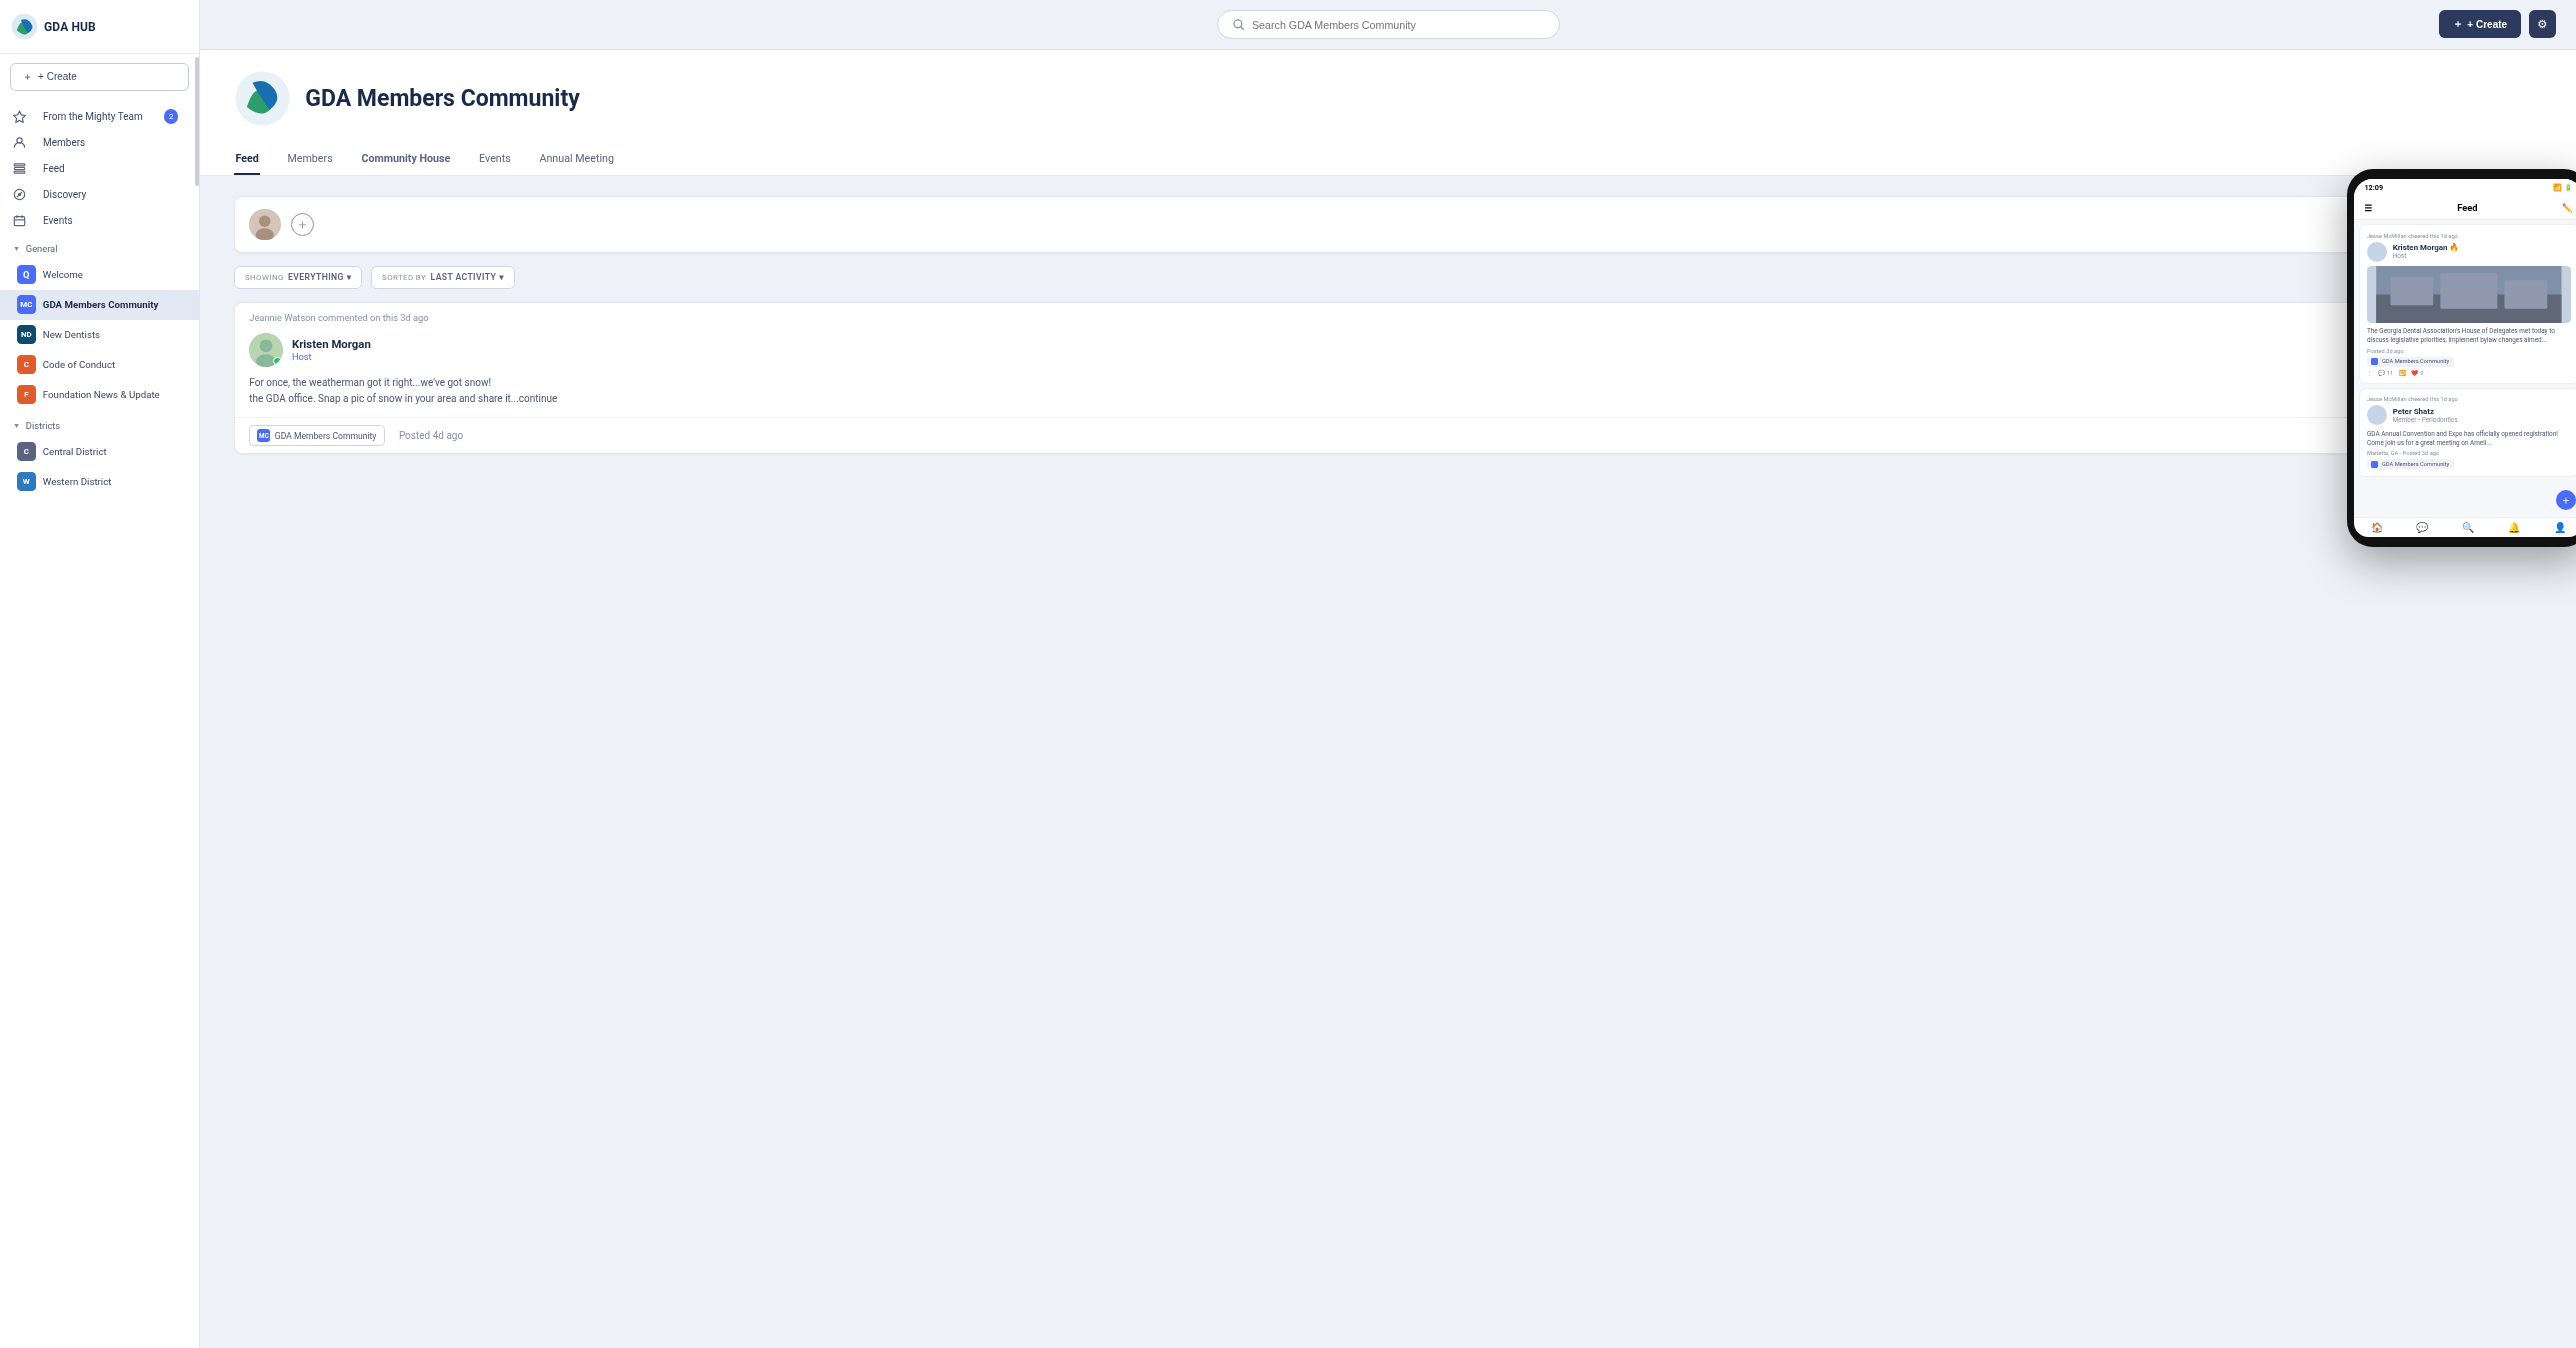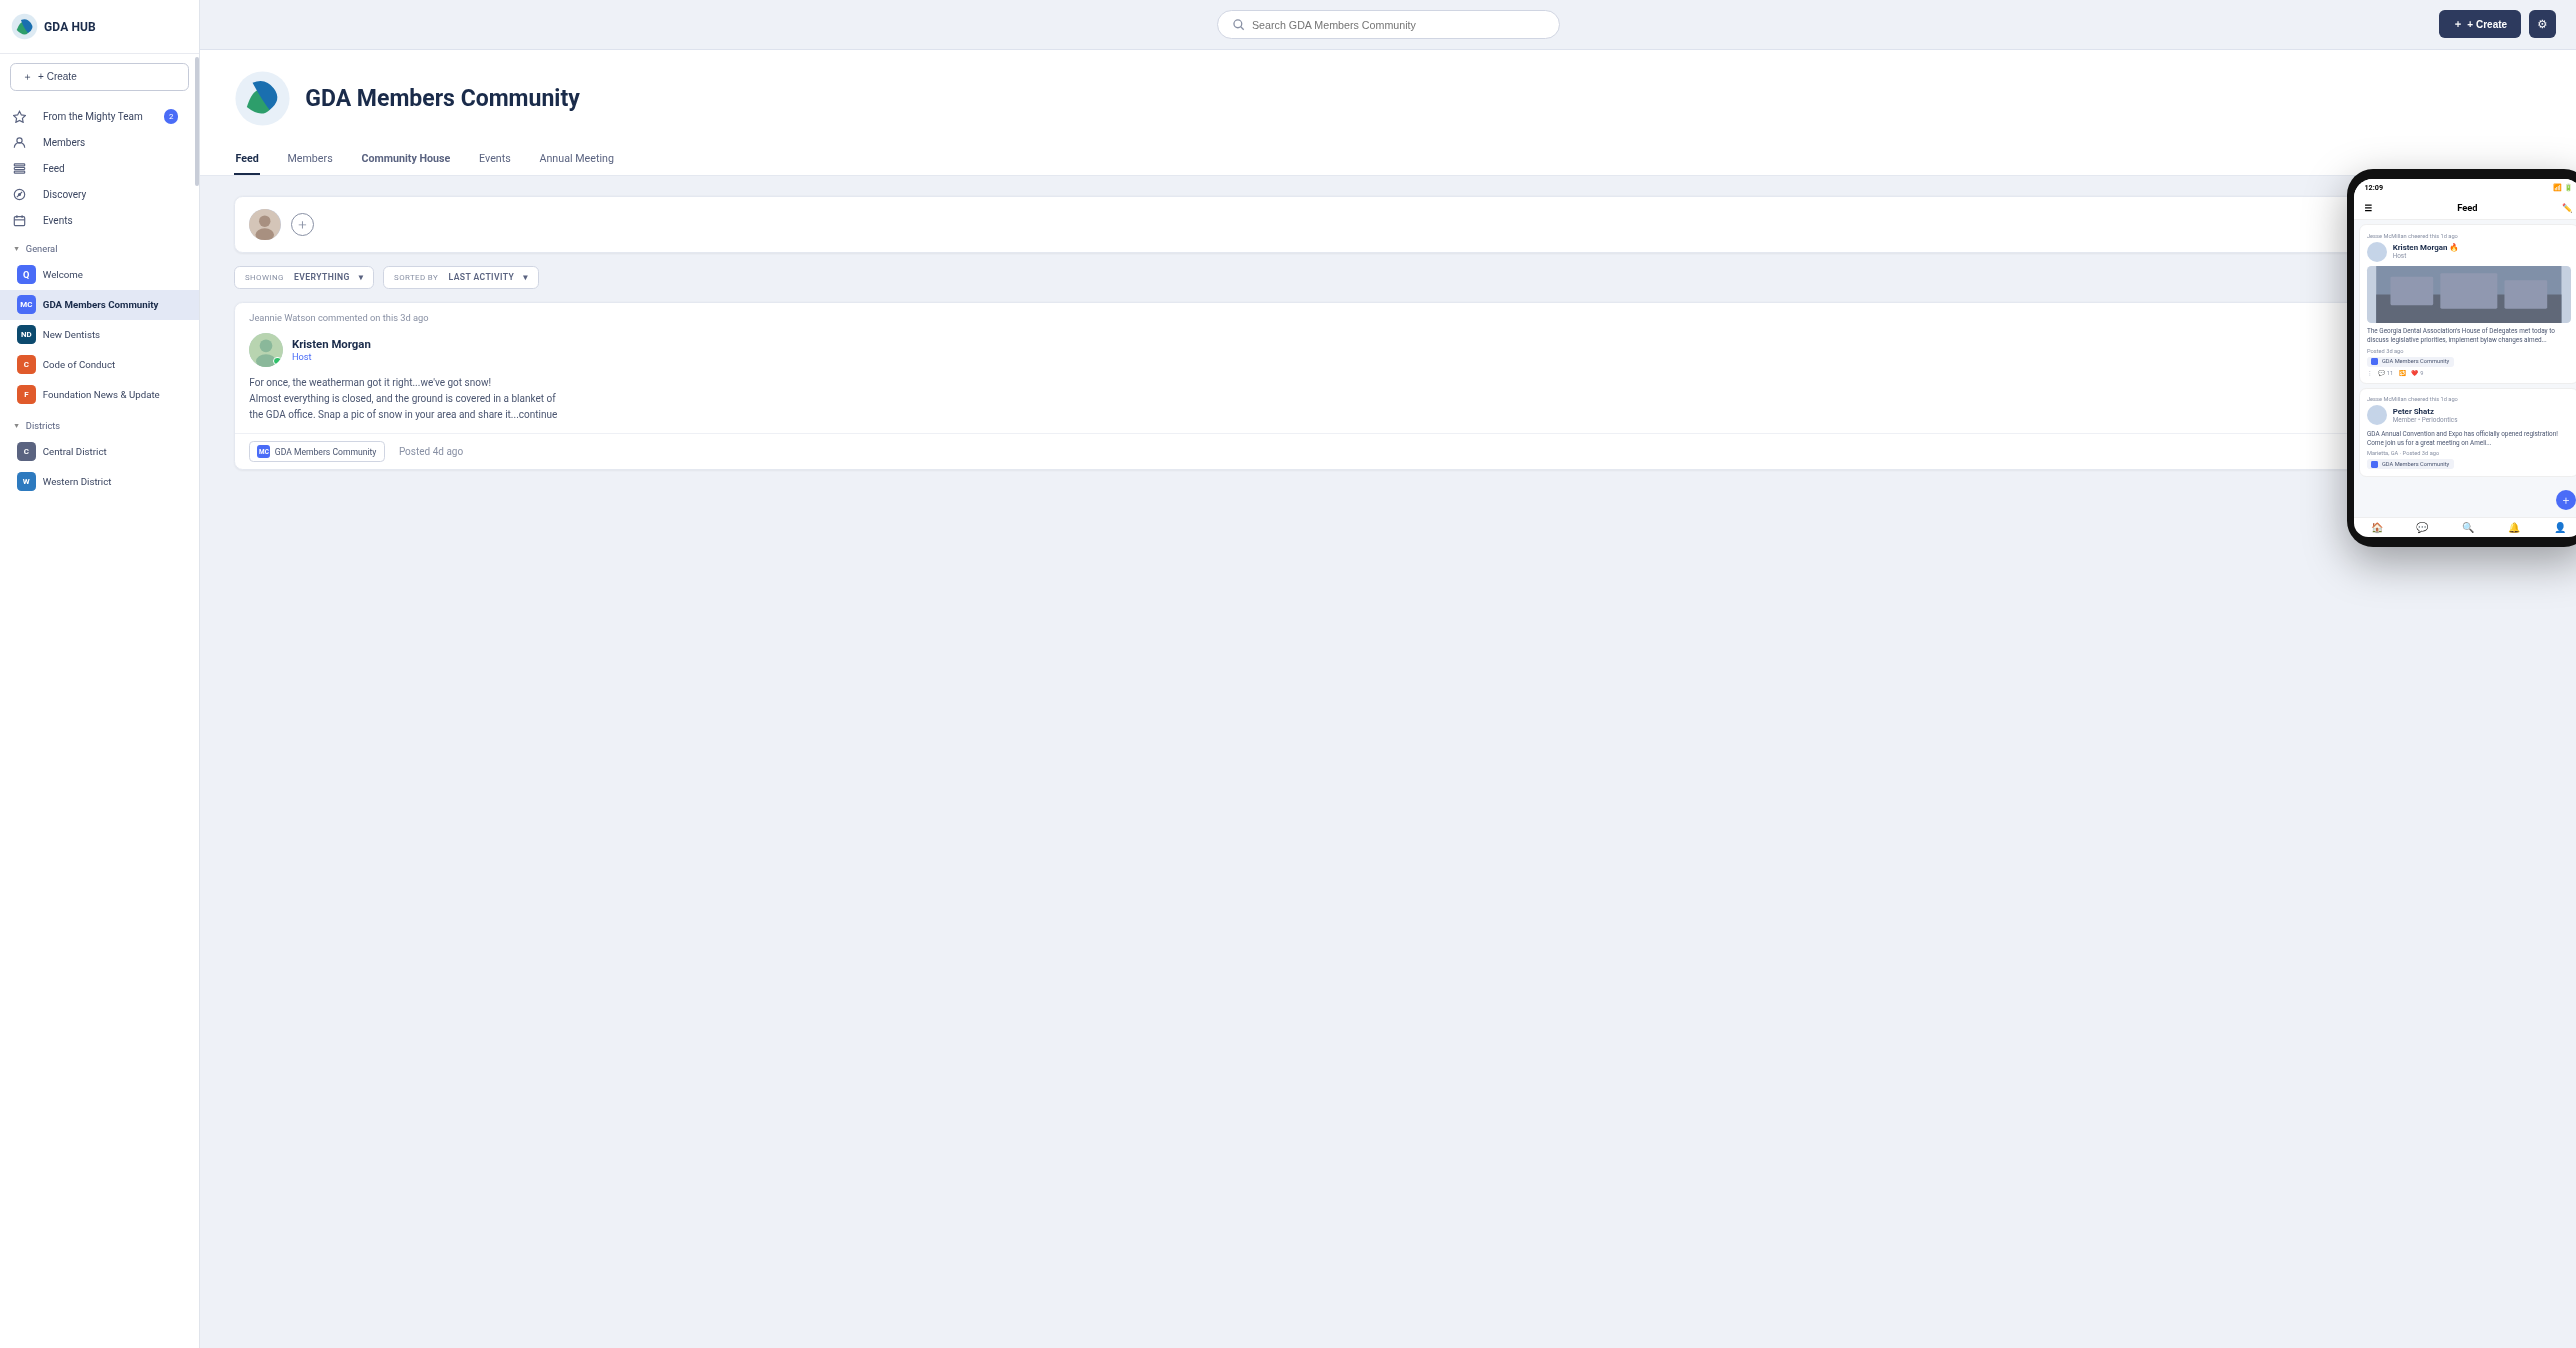--- a/index.html
+++ b/index.html
@@ -298,21 +298,21 @@
     }
     .filter-select {
       background: #fff;
       border: 0.7px solid #d0d5e2;
       border-radius: 5.7px;
       padding: 5.7px 10px;
       font-size: 8.6px;
       color: #5a6380;
       display: flex;
       align-items: center;
-      gap: 9px;
+      gap: 3px;
       cursor: pointer;
       font-weight: 600;
       letter-spacing: 0.4px;
       text-transform: uppercase;
     }
     .filter-label { color: #8890a4; font-weight: 400; text-transform: uppercase; font-size: 7.9px; margin-right: 1.4px; }
 
     
     .post-card {
       background: #fff;
@@ -626,23 +626,20 @@
               </svg>
             <div class="online-dot"></div>
           </div>
           <div>
             <div class="author-name">Kristen Morgan</div>
             <div class="author-role">Host</div>
           </div>
         </div>
         <div class="post-content">
           <div class="post-text">For once, the weatherman got it right...we've got snow!</div>
-          <div class="post-text">
-            <span>Almost everything is closed, and the ground is covered in a blanket of</span>
-          </div>
           <div class="post-text">the GDA office. Snap a pic of snow in your area and share it...continue</div>
         </div>
         <div class="post-footer">
           <div class="community-tag">
             <span class="tag-badge">MC</span>
             <span>GDA Members Community</span>
           </div>
           <span class="post-time">Posted 4d ago</span>
           <div class="post-actions">
             <div class="action-icon">

